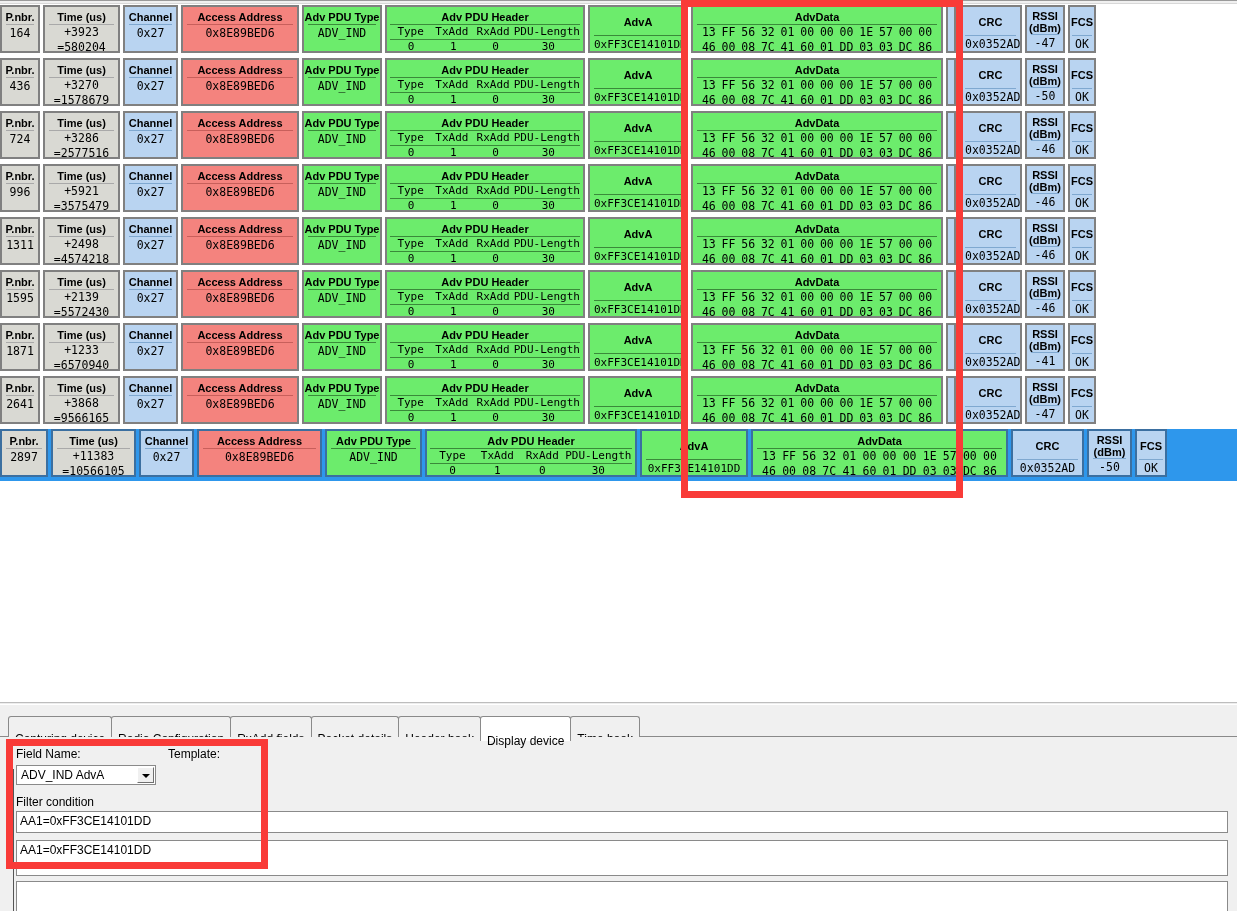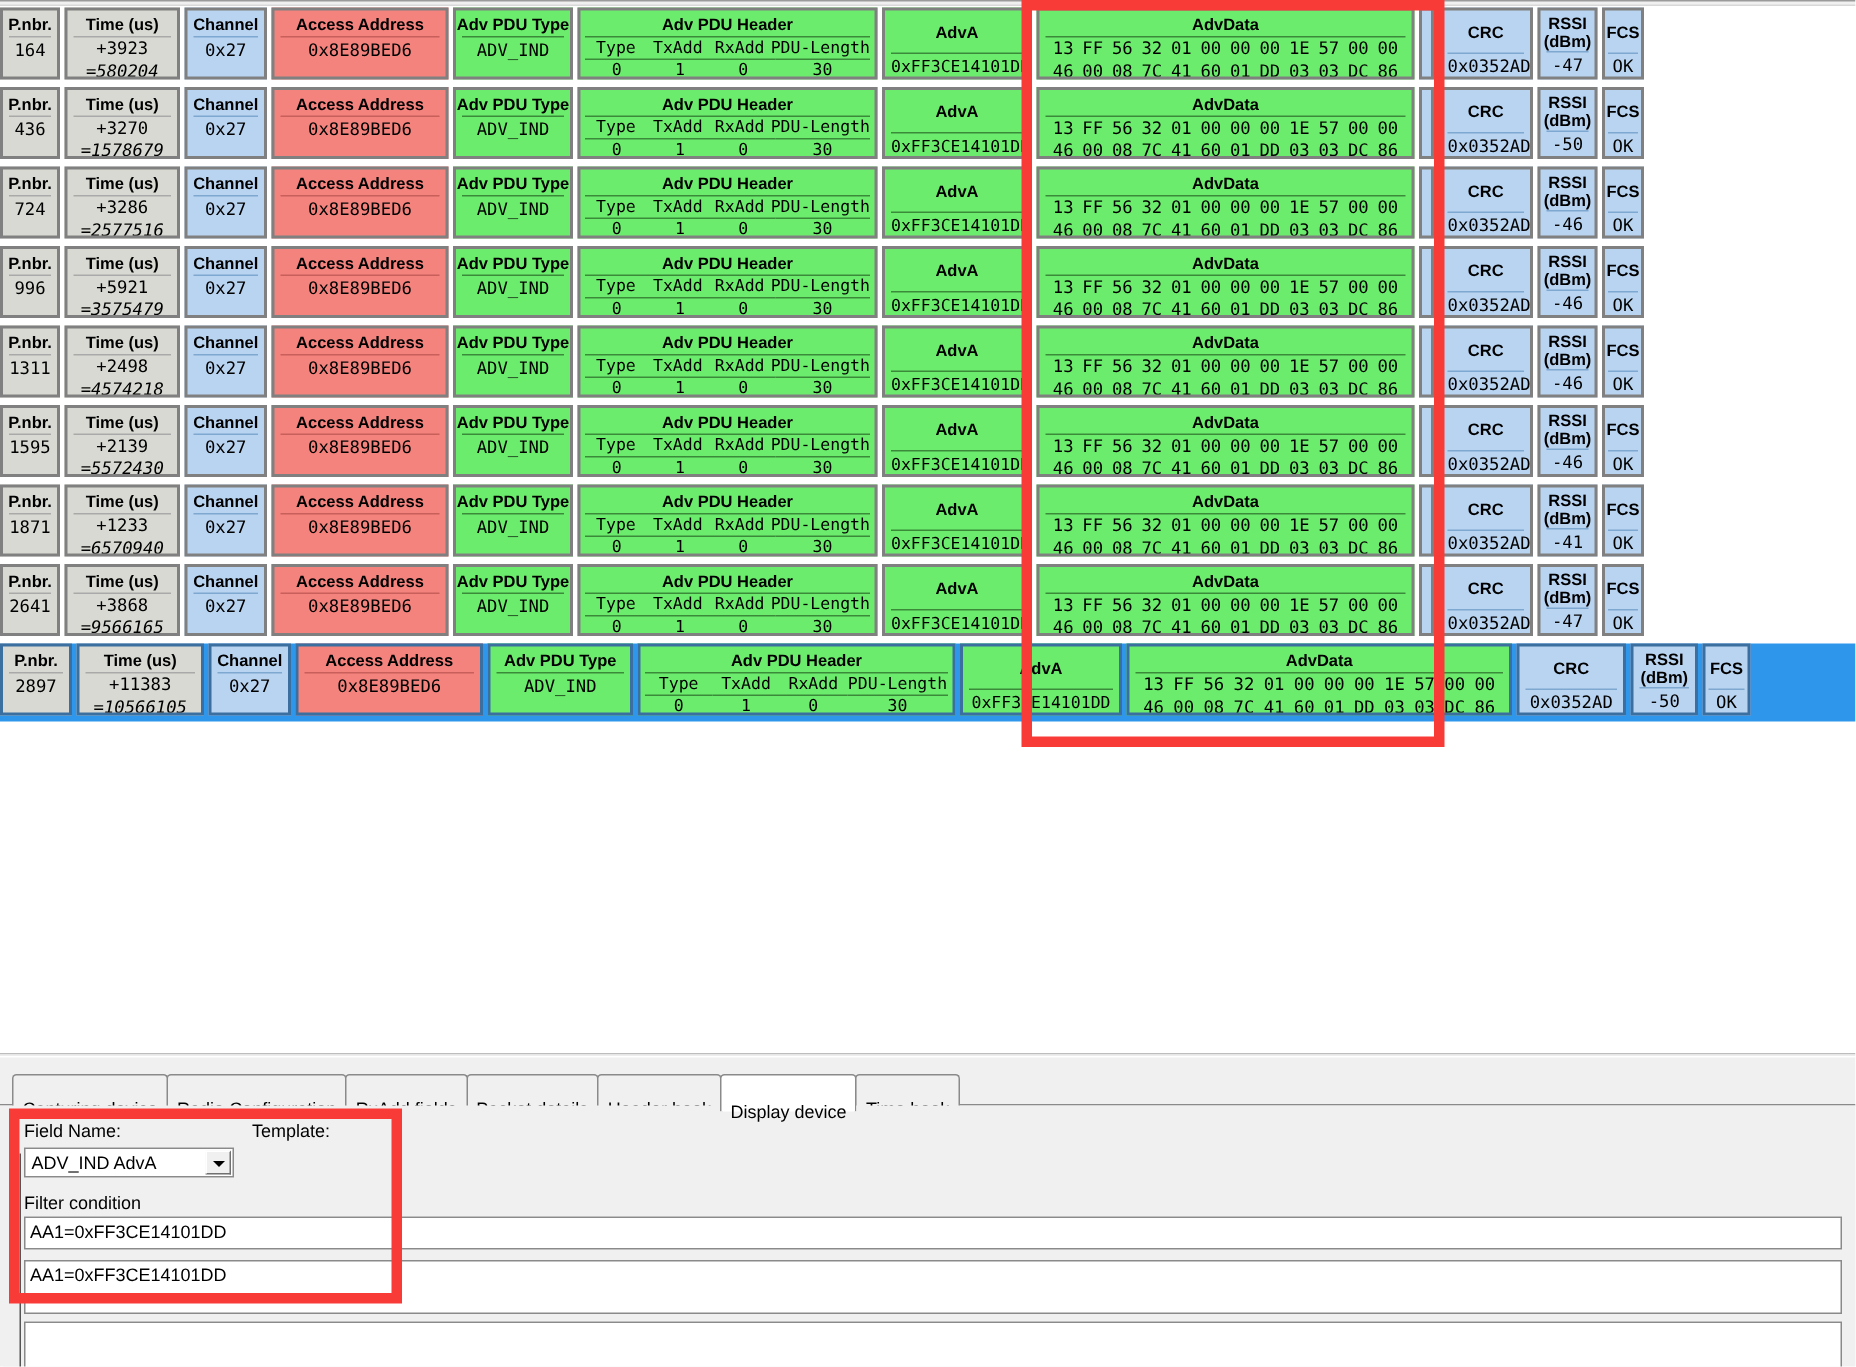--- a/index.html
+++ b/index.html
@@ -74,21 +74,21 @@
   }
   .fld .vl {
     font-size: 11.5px;
     color: #000;
     font-family: "DejaVu Sans Mono", monospace;
     line-height: 15px;
     border-top: 1px solid #a9a9a9;
     margin: 0 4px;
     padding-top: 1px;
   }
-  .fld .vl.nb { border-top: none; font-style: italic; }
+  .fld .vl.nb { border-top: none; }
 
   
   .gray  { background: #d9d9d3; }
   .blue  { background: #b9d4f1; }
   .red   { background: #f4837e; }
   .green { background: #6cec6c; }
 
   
   .w-pnbr { width: 40px; }
   .w-time { width: 77px; }

